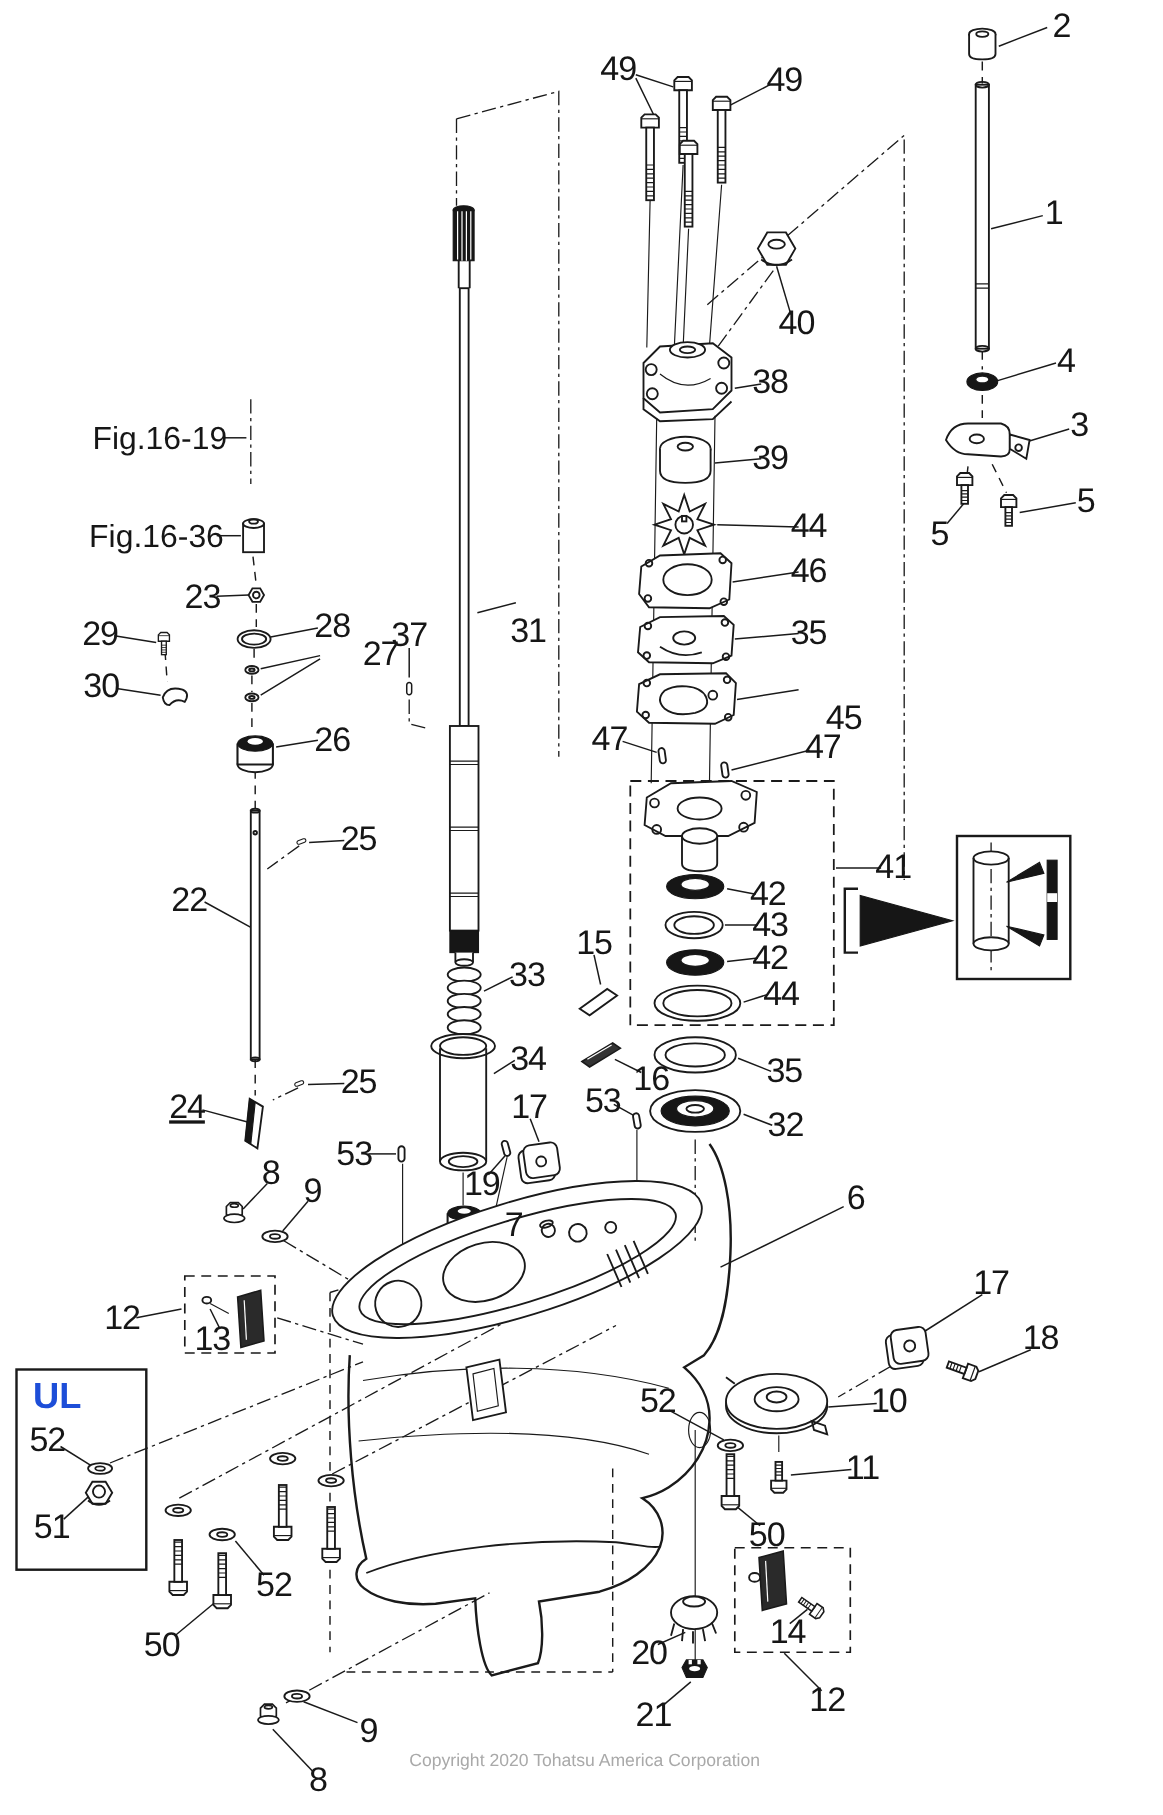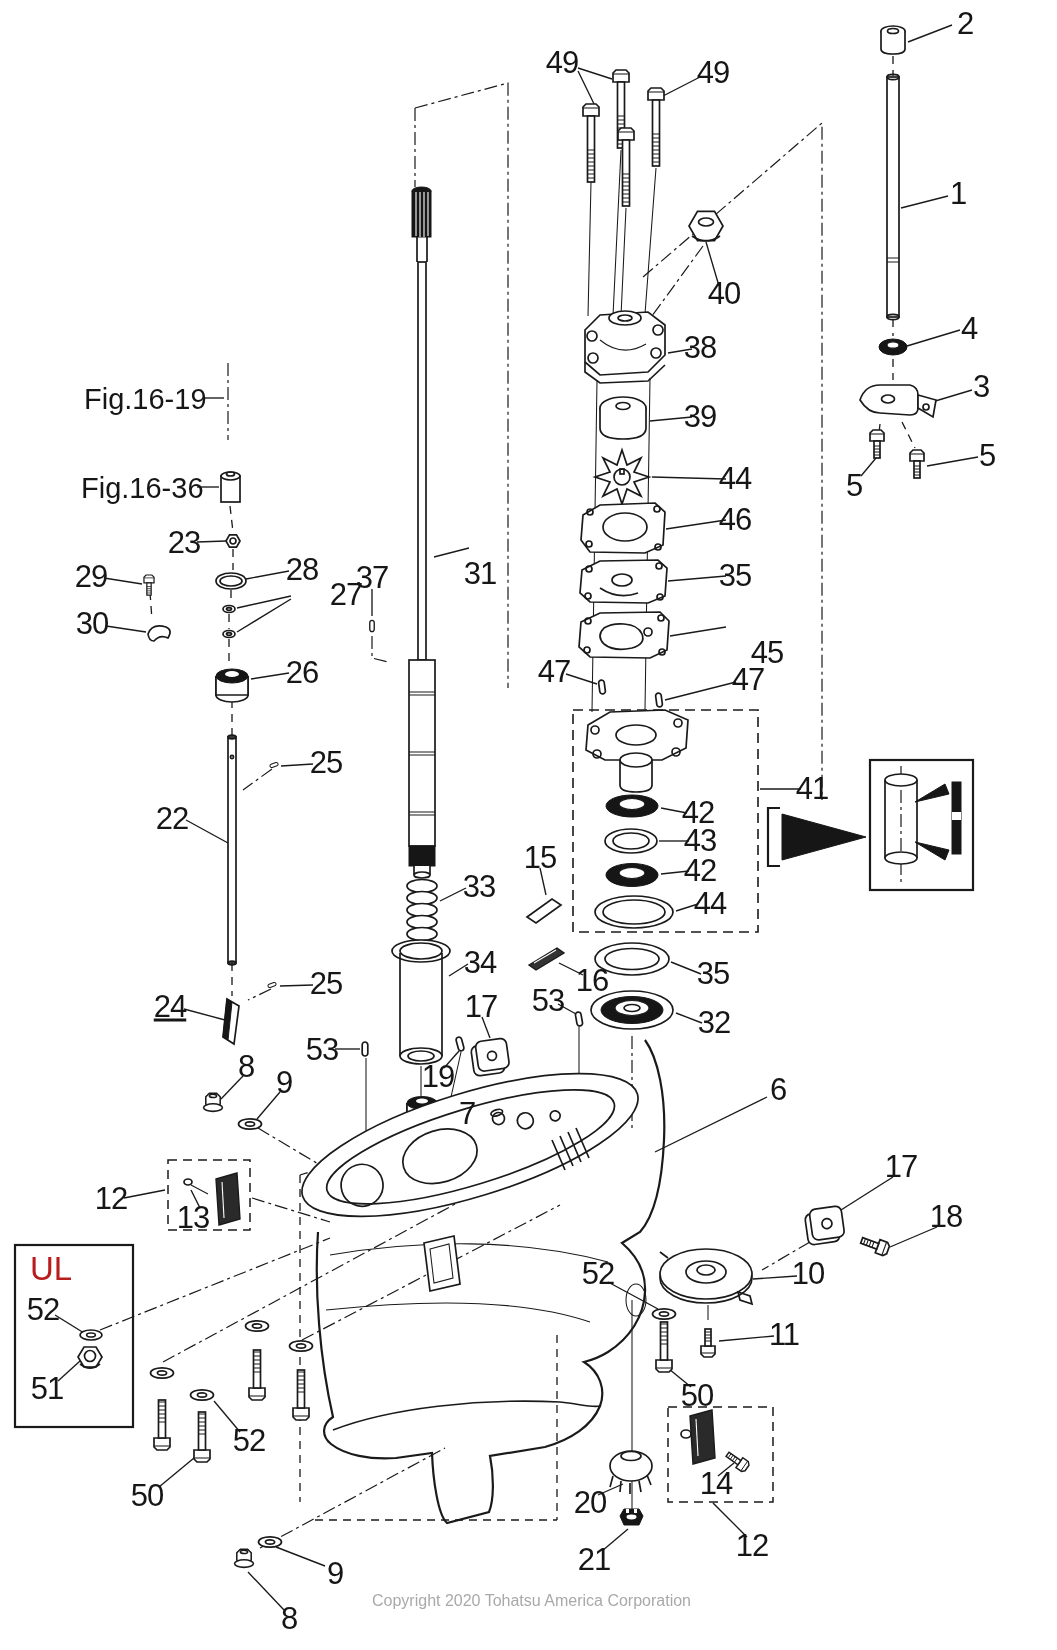--- a/index.html
+++ b/index.html
@@ -2,21 +2,21 @@
 <html><head>
 <meta charset="utf-8">
 <style>
   html,body{margin:0;padding:0;background:#ffffff}
   .page{position:relative;width:1057px;height:1650px;background:#fff;
         font-family:"Liberation Sans",sans-serif;overflow:hidden}
   .page svg{position:absolute;left:0;top:0}
   .callout{position:absolute;transform:translate(-50%,-50%);
            font-size:31px;color:#161616;letter-spacing:-1px;white-space:nowrap;line-height:1}
   .figref{position:absolute;font-size:29px;color:#161616;white-space:nowrap}
-  .ul-label{position:absolute;left:30px;top:1250px;font-size:33px;font-weight:normal;color:#b91c1c}
+  .ul-label{position:absolute;left:30px;top:1250px;font-size:33px;font-weight:bold;color:#1d4ed8}
   .copyright{position:absolute;left:372px;top:1592px;font-size:16px;color:#a9a9a9;white-space:nowrap}
   
   .s{fill:none;stroke:#1a1a1a;stroke-width:1.7}
   .s2{fill:none;stroke:#1a1a1a;stroke-width:2.2}
   .thin{fill:none;stroke:#1a1a1a;stroke-width:1.05}
   .ld{fill:none;stroke:#1a1a1a;stroke-width:1.35}
   .dd{fill:none;stroke:#1a1a1a;stroke-width:1.2;stroke-dasharray:13 4 3 4}
   .da{fill:none;stroke:#1a1a1a;stroke-width:1.3;stroke-dasharray:8 6}
   .fw{fill:#ffffff;stroke:#1a1a1a;stroke-width:1.7}
   .fb{fill:#161616;stroke:#161616;stroke-width:1}

